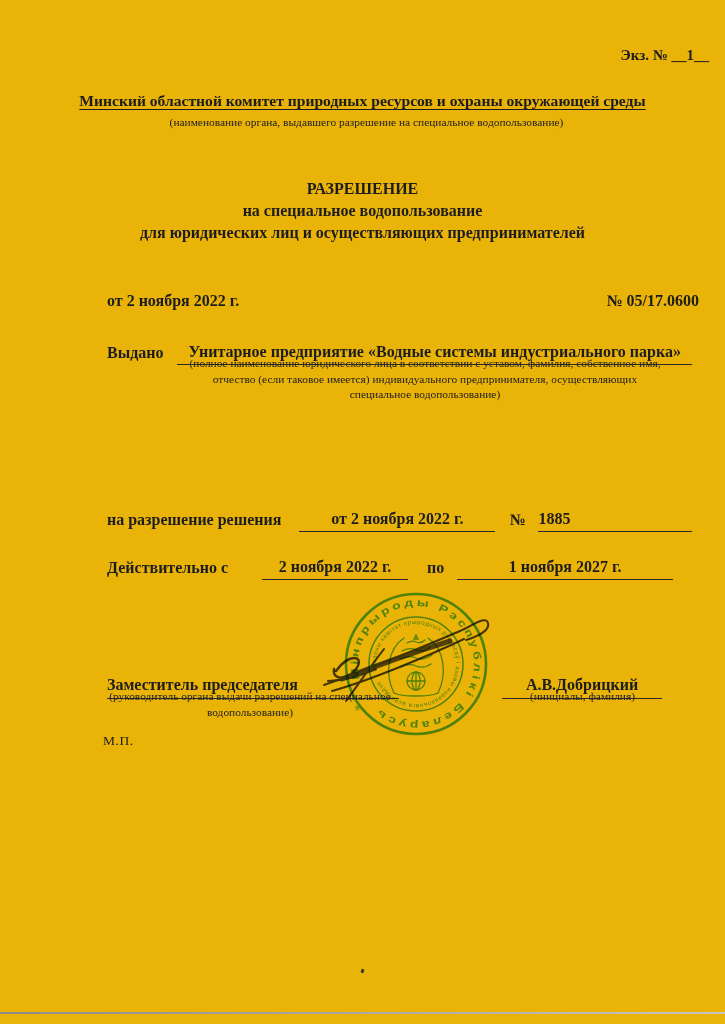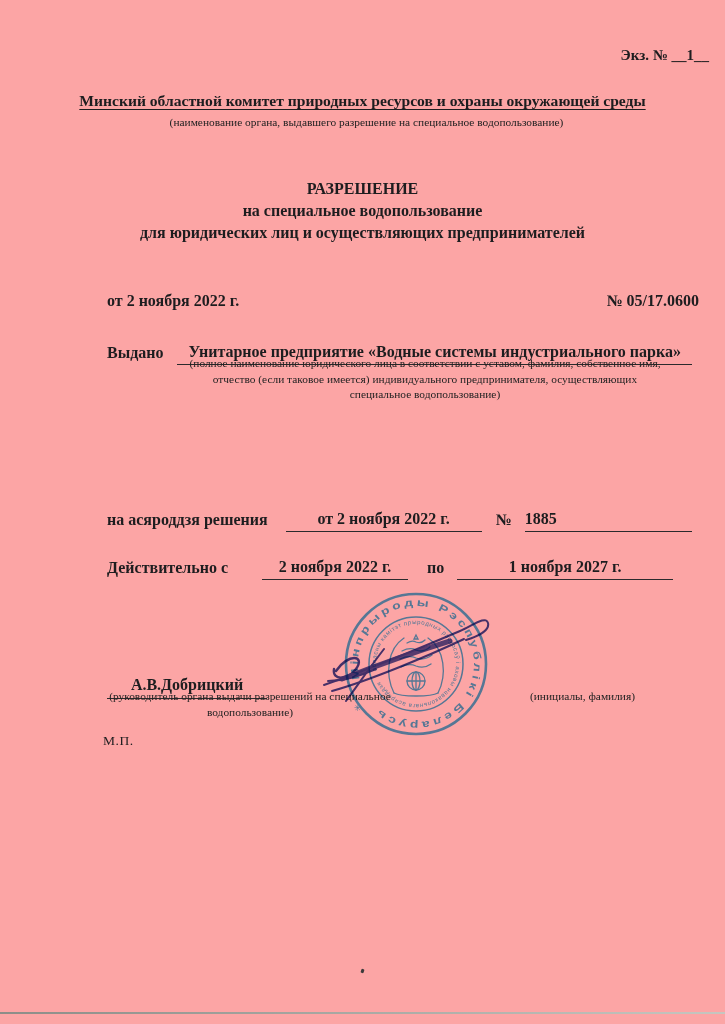--- a/index.html
+++ b/index.html
@@ -1,20 +1,20 @@
 <!DOCTYPE html>
 <html><head>
 <meta charset="utf-8">
 <style>
   html,body{margin:0;padding:0;background:#e8e8e6;}
   .page{
     position:relative;
     width:725px;height:1024px;
     margin:0 auto;
-    background:#fca5a5;
+    background:#eab308;
     font-family:"Liberation Serif","DejaVu Serif",serif;
     color:#1d1d1f;
     overflow:hidden;
   }
   .abs{position:absolute;}
   .b{font-weight:bold;}
   .center{text-align:center;}
   .u{text-decoration:underline;text-underline-offset:3px;}
   .cap{font-size:11.4px;line-height:15.5px;color:#222;}
   .body-line{font-size:16px;margin-top:12px;}
@@ -75,34 +75,35 @@
     <span class="lbl">Выдано</span>
     <span class="val fill-line">Унитарное предприятие «Водные системы индустриального парка»</span>
   </div>
   <div class="abs center cap issued-cap">
     <div>(полное наименование юридического лица в соответствии с уставом, фамилия, собственное имя,</div>
     <div>отчество (если таковое имеется) индивидуального предпринимателя, осуществляющих</div>
     <div>специальное водопользование)</div>
   </div>
 
   <div class="abs b body-line basis-row">
-    <span class="lbl">на асяроддзя решения</span>
+    <span class="lbl">на разрешение решения</span>
     <span class="v1 fill-line">от 2 ноября 2022 г.</span>
     <span class="num-sign">№</span>
     <span class="v2 fill-line">1885</span>
   </div>
 
   <div class="abs b body-line valid-row">
     <span class="lbl">Действительно с</span>
     <span class="v1 fill-line">2 ноября 2022 г.</span>
     <span class="po">по</span>
     <span class="v2 fill-line">1 ноября 2027 г.</span>
   </div>
 
   <div class="abs b body-line sign-row">
+    <span class="pos fill-line">Заместитель председателя</span>
     <span class="name fill-line">А.В.Добрицкий</span>
   </div>
   <div class="abs center cap sign-cap-left">
     <div>(руководитель органа выдачи разрешений на специальное</div>
     <div>водопользование)</div>
   </div>
   <div class="abs center cap sign-cap-right">(инициалы, фамилия)</div>
 
   <div class="abs mp">М.П.</div>
 

